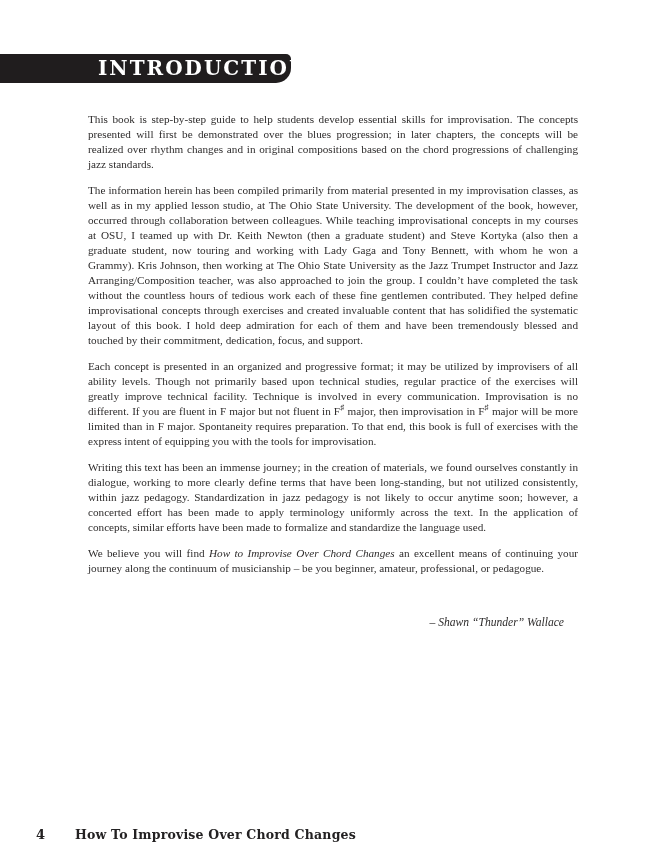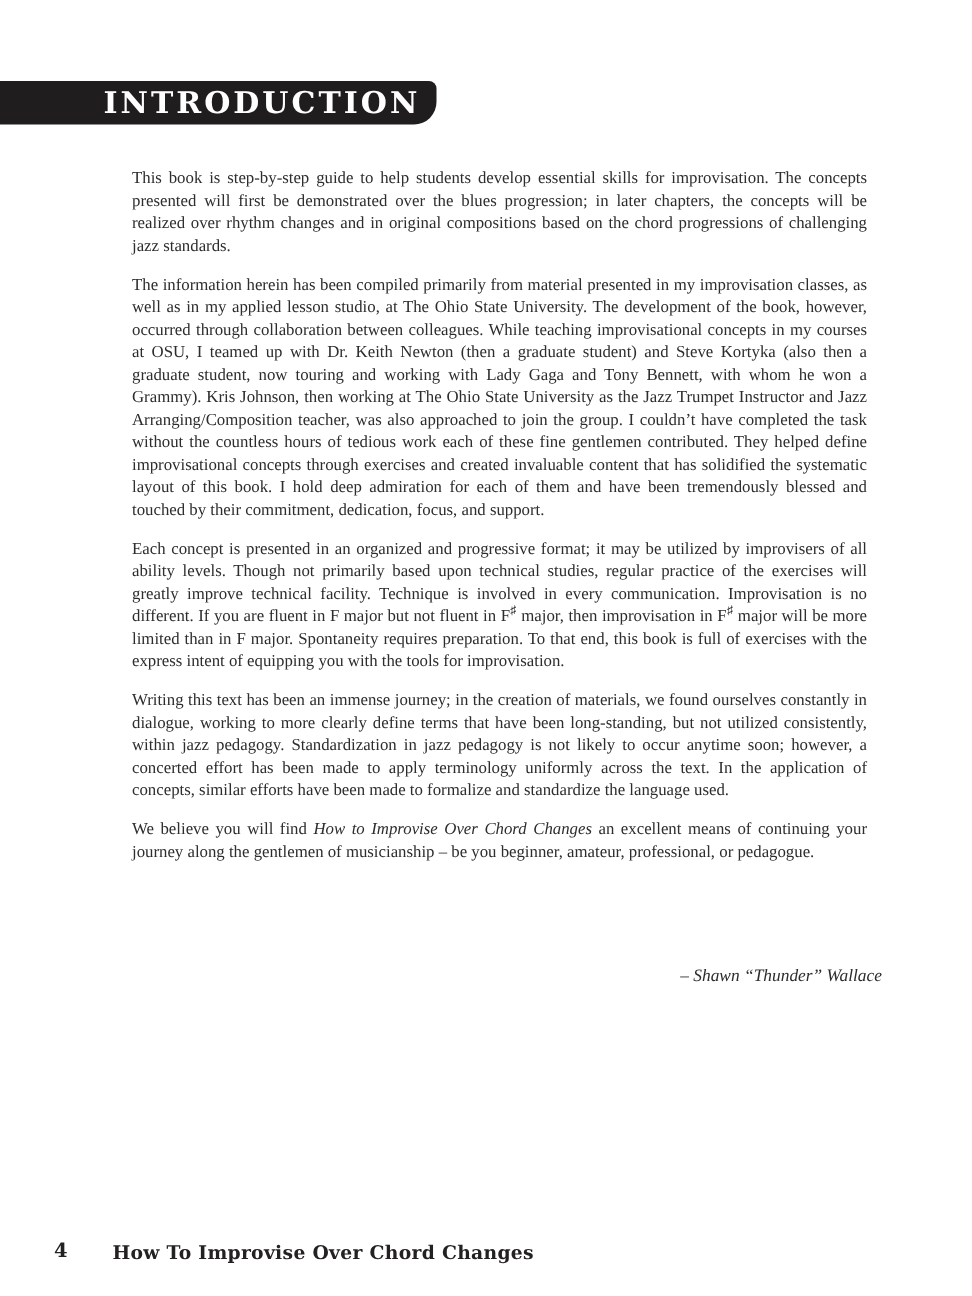--- a/index.html
+++ b/index.html
@@ -16,21 +16,21 @@
     color:var(--ink);
     overflow:hidden;
   }
   .banner{
     position:absolute;
     left:0;top:54px;
     width:291px;height:29px;
     background:var(--banner-bg);
     border-radius:0 5px 15px 0;
     box-sizing:border-box;
-    padding-left:69px;
+    padding-left:98px;
   }
   .banner .chapter-title{
     display:block;
     font-family:"DejaVu Serif", serif;
     font-weight:bold;
     font-size:20px;
     line-height:29px;
     letter-spacing:2px;
     color:var(--banner-text);
     white-space:nowrap;
@@ -44,25 +44,24 @@
     margin:0 0 11px 0;
     font-size:11.2px;
     line-height:15px;
     text-align:justify;
     color:var(--ink);
   }
   .run-italic{font-style:italic;}
   .run-sup{font-size:0.72em;vertical-align:super;line-height:0;}
   .signature{
     position:absolute;
-    top:616px;right:60px;
+    top:616px;right:84px;
     font-size:11.6px;
     font-style:italic;
     color:var(--ink);
-    margin-top:28px;
   }
   .footer{
     position:absolute;
     left:0;top:827px;width:648px;height:20px;
     font-family:"Liberation Serif", serif;
     font-weight:bold;
     color:#232122;
   }
   .page-number{
     position:absolute;left:36px;top:0;
@@ -84,21 +83,21 @@
 
   <div class="banner">
     <span class="chapter-title">INTRODUCTION</span>
   </div>
 
   <div class="body-text">
       <p class="para"><span>This book is step-by-step guide to help students develop essential skills for improvisation. The concepts presented will first be demonstrated over the blues progression; in later chapters, the concepts will be realized over rhythm changes and in original compositions based on the chord progressions of challenging jazz standards.</span></p>
       <p class="para"><span>The information herein has been compiled primarily from material presented in my improvisation classes, as well as in my applied lesson studio, at The Ohio State University. The development of the book, however, occurred through collaboration between colleagues. While teaching improvisational concepts in my courses at OSU, I teamed up with Dr. Keith Newton (then a graduate student) and Steve Kortyka (also then a graduate student, now touring and working with Lady Gaga and Tony Bennett, with whom he won a Grammy). Kris Johnson, then working at The Ohio State University as the Jazz Trumpet Instructor and Jazz Arranging/Composition teacher, was also approached to join the group. I couldn’t have completed the task without the countless hours of tedious work each of these fine gentlemen contributed. They helped define improvisational concepts through exercises and created invaluable content that has solidified the systematic layout of this book. I hold deep admiration for each of them and have been tremendously blessed and touched by their commitment, dedication, focus, and support.</span></p>
       <p class="para"><span>Each concept is presented in an organized and progressive format; it may be utilized by improvisers of all ability levels. Though not primarily based upon technical studies, regular practice of the exercises will greatly improve technical facility. Technique is involved in every communication. Improvisation is no different. If you are fluent in F major but not fluent in F</span><span class="run-sup">♯</span><span> major, then improvisation in F</span><span class="run-sup">♯</span><span> major will be more limited than in F major. Spontaneity requires preparation. To that end, this book is full of exercises with the express intent of equipping you with the tools for improvisation.</span></p>
       <p class="para"><span>Writing this text has been an immense journey; in the creation of materials, we found ourselves constantly in dialogue, working to more clearly define terms that have been long-standing, but not utilized consistently, within jazz pedagogy. Standardization in jazz pedagogy is not likely to occur anytime soon; however, a concerted effort has been made to apply terminology uniformly across the text. In the application of concepts, similar efforts have been made to formalize and standardize the language used.</span></p>
-      <p class="para"><span>We believe you will find </span><span class="run-italic">How to Improvise Over Chord Changes</span><span> an excellent means of continuing your journey along the gentlemen of musicianship – be you beginner, amateur, professional, or pedagogue.</span></p>
+      <p class="para"><span>We believe you will find </span><span class="run-italic">How to Improvise Over Chord Changes</span><span> an excellent means of continuing your journey along the continuum of musicianship – be you beginner, amateur, professional, or pedagogue.</span></p>
     </div>
 
   <div class="signature">– Shawn “Thunder” Wallace</div>
 
   <div class="footer">
     <span class="page-number">4</span>
     <span class="footer-title">How To Improvise Over Chord Changes</span>
   </div>
 
 </div>

